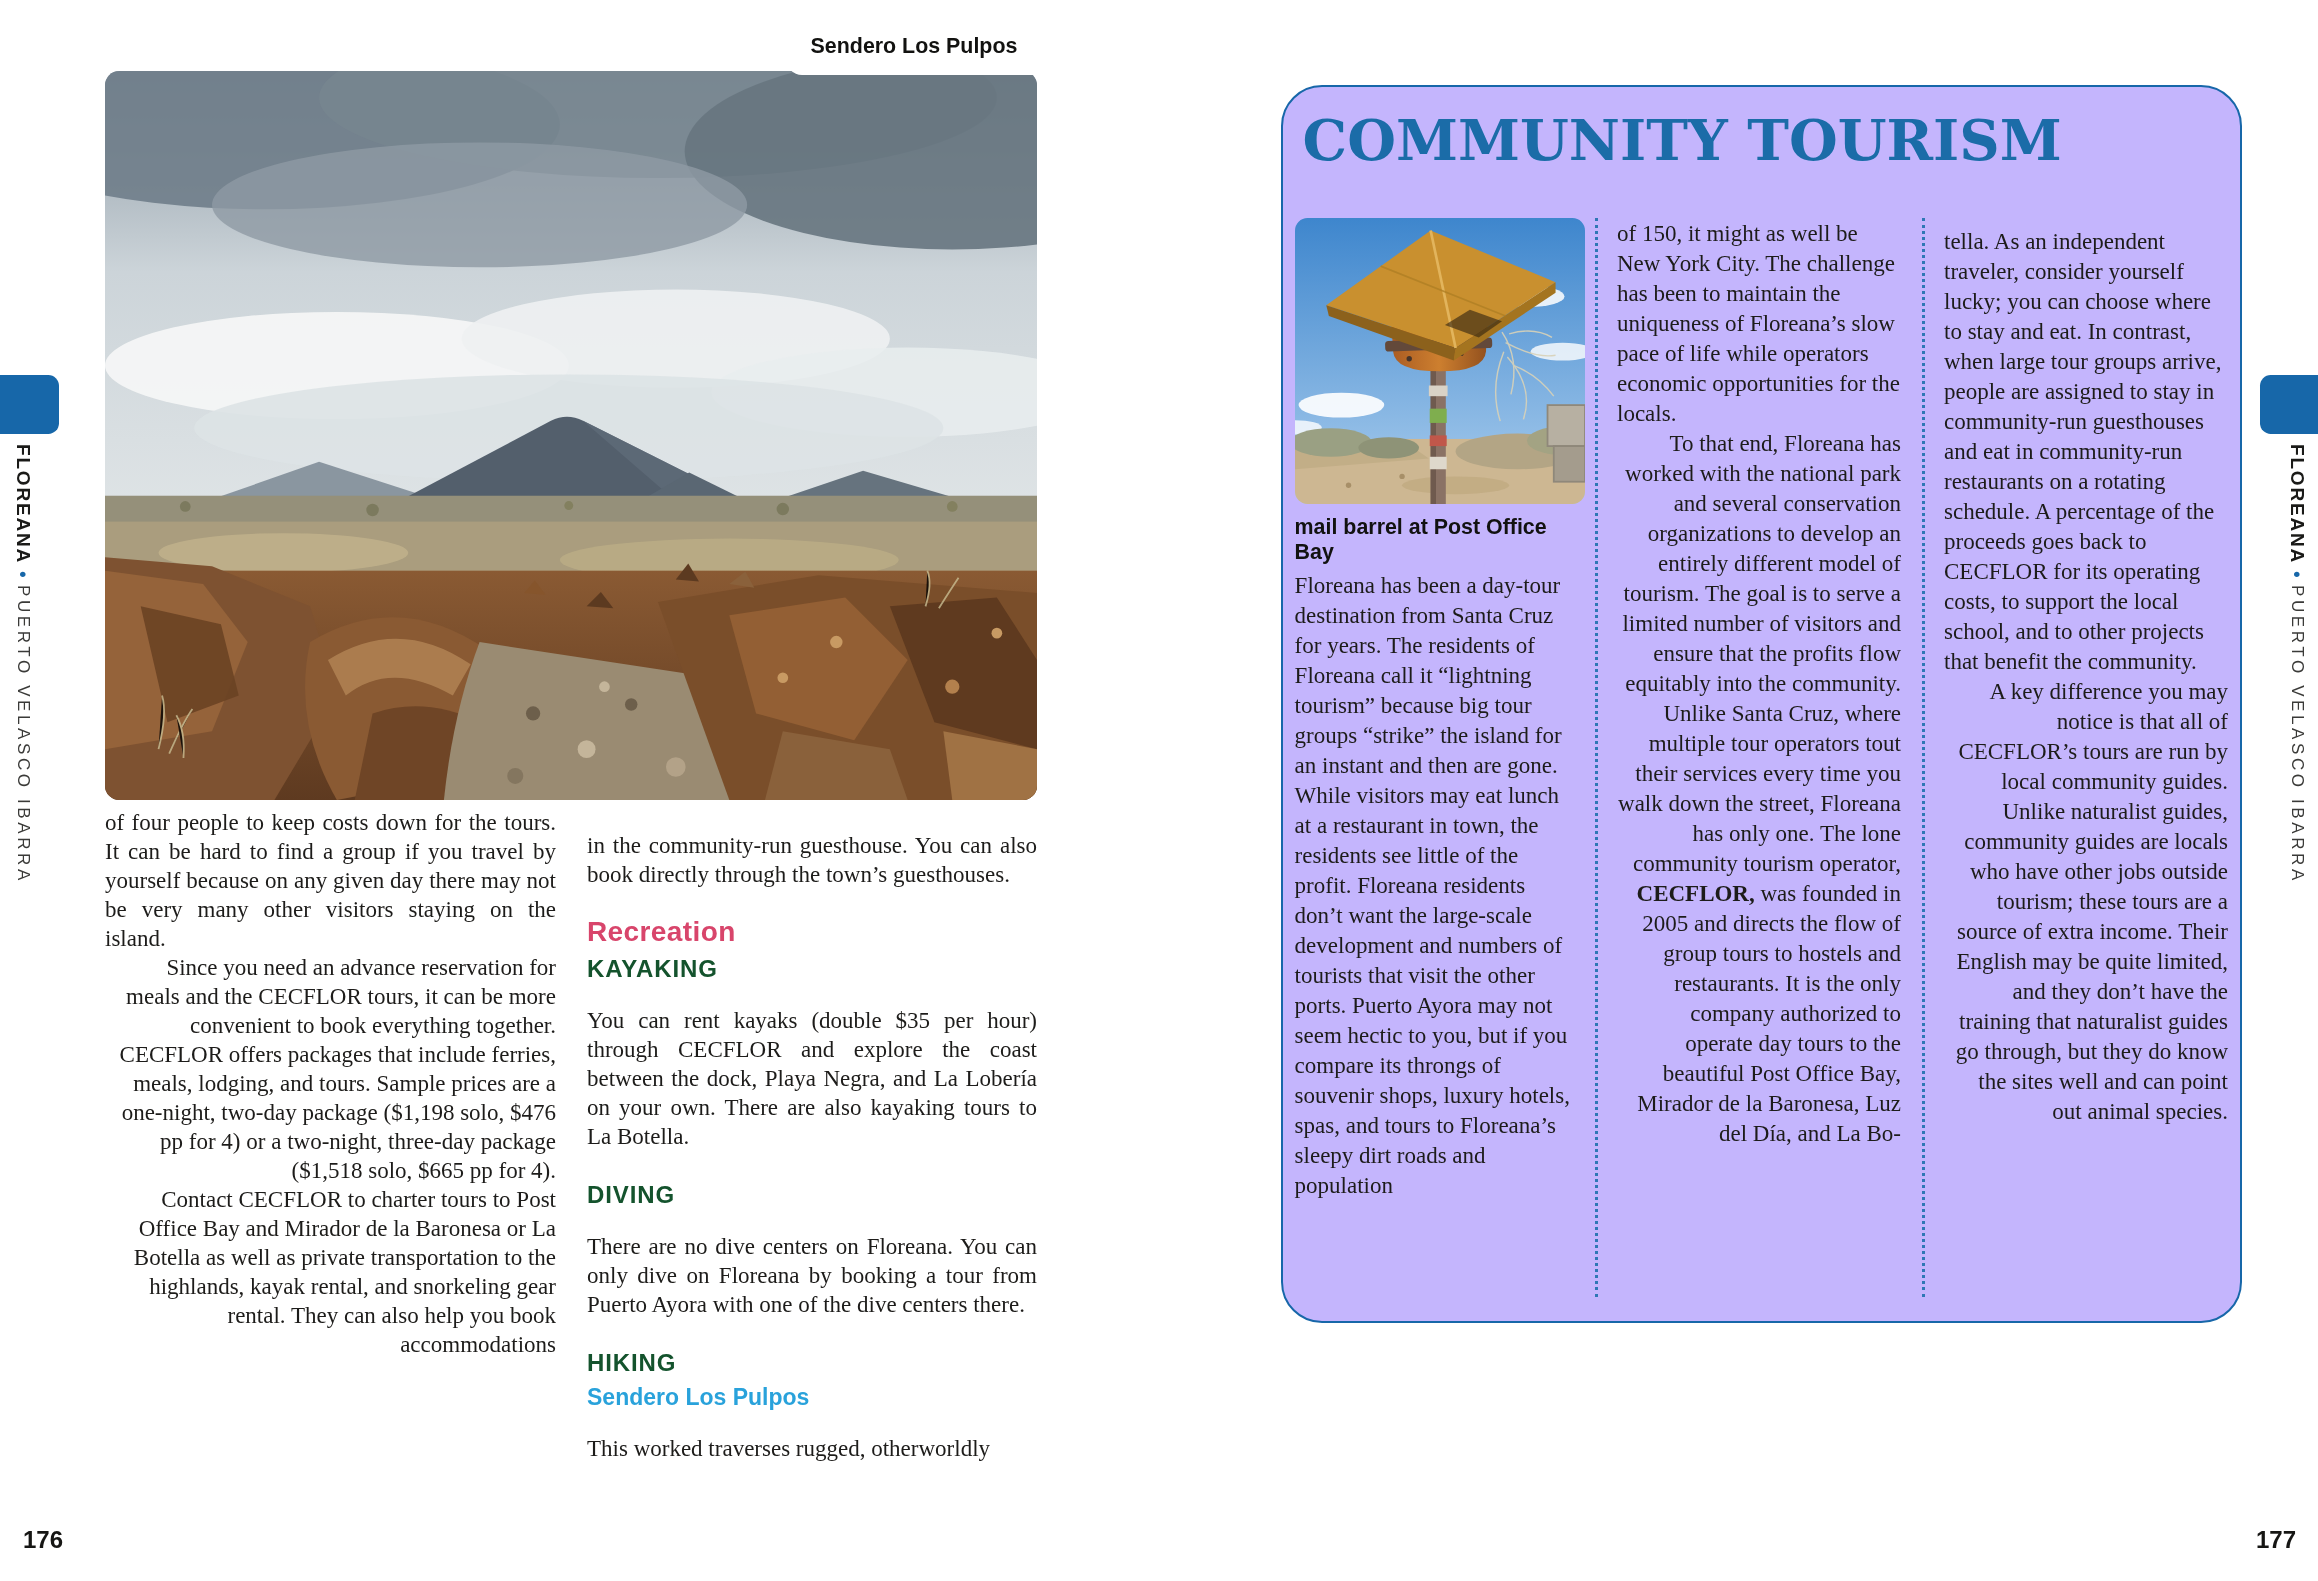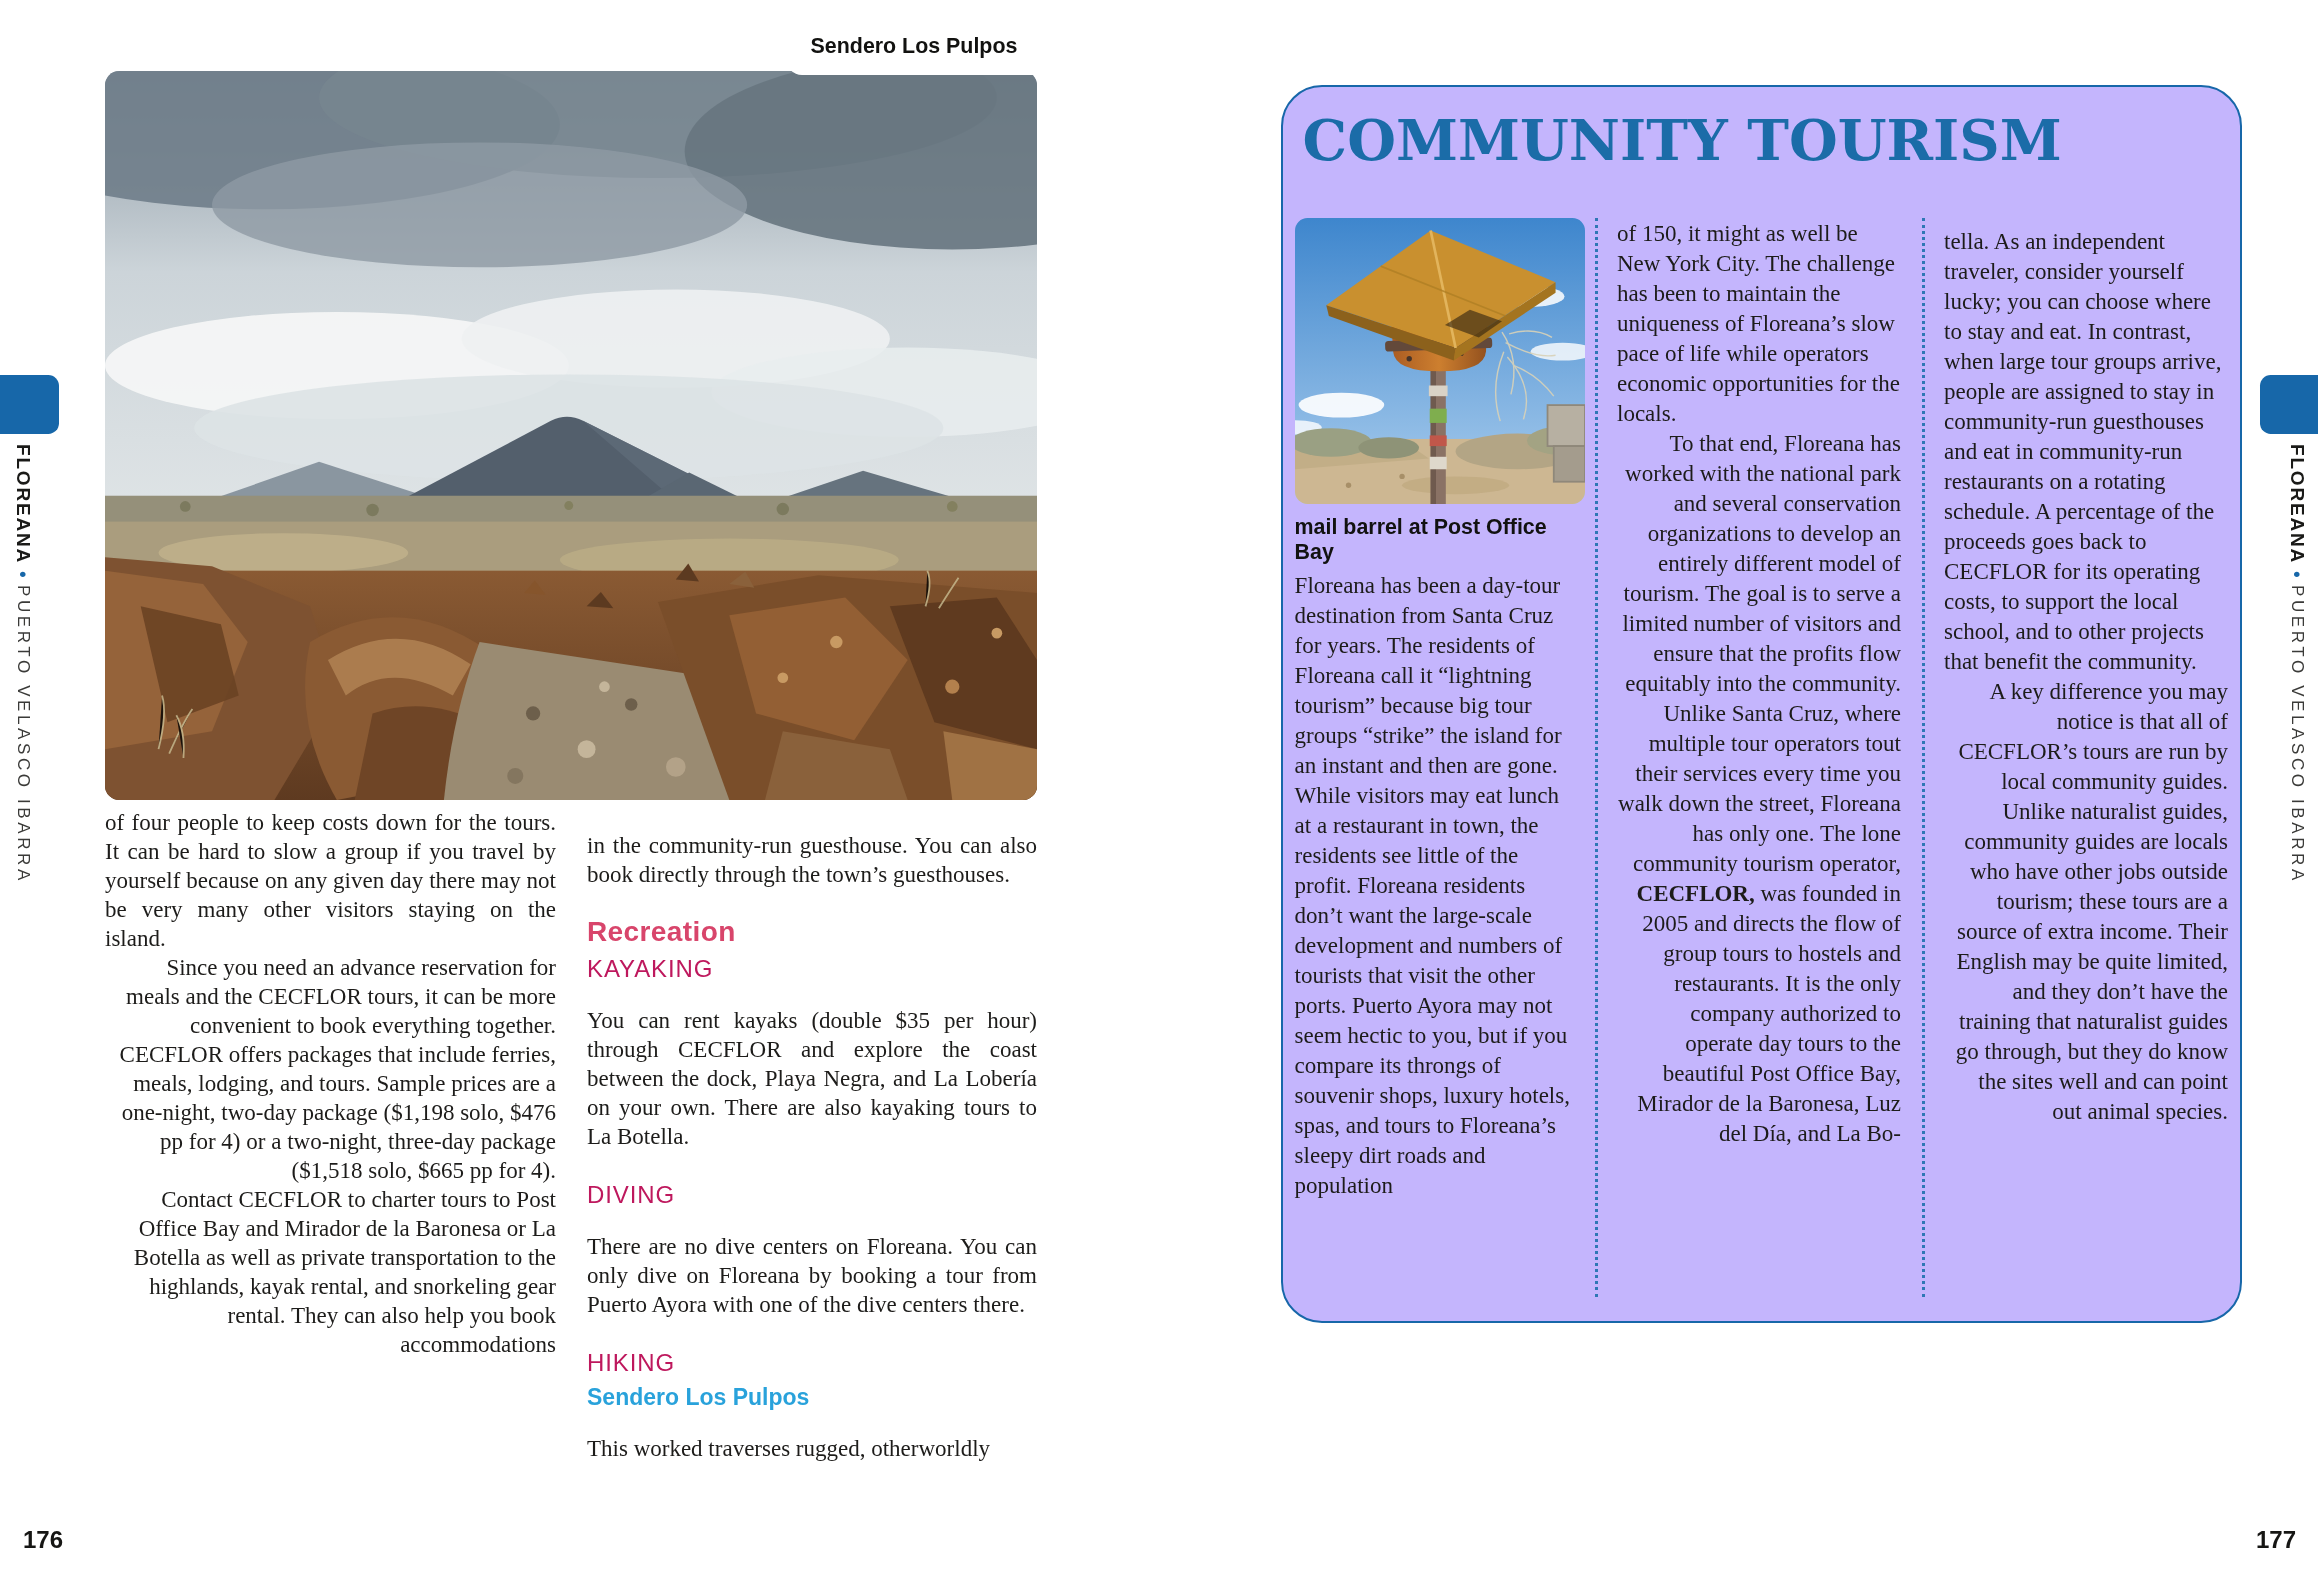--- a/index.html
+++ b/index.html
@@ -24,21 +24,21 @@
   #trail-caption-box{position:absolute;top:25px;right:0;z-index:3;background:#ffffff;
      padding:9px 19.6px 16px 25px;border-bottom-left-radius:16px;}
   .photo-caption{font-weight:bold;font-size:21.4px;color:#121210;}
   .serif-body{font-family:"Liberation Serif",serif;font-size:23px;line-height:29px;
      text-align:justify;color:#1d1c1a;}
   .serif-body p{margin:0;}
   .indent{text-indent:34px;text-align:right;}
   #left-col1{position:absolute;left:0;top:808px;width:451px;}
   #left-col2{position:absolute;left:482px;top:808px;width:450px;}
   .h-recreation{font-weight:bold;font-size:28px;color:#d8456b;margin:27px 0 7.1px 0;letter-spacing:0.4px;}
-  .h-activity{font-weight:normal;font-size:24px;color:#be185d;margin:30px 0 7.1px 0;letter-spacing:0.9px;}
+  .h-activity{font-weight:bold;font-size:24px;color:#14532d;margin:30px 0 7.1px 0;letter-spacing:0.9px;}
   .h-activity.first{margin-top:5.4px;}
   .h-trail{font-weight:bold;font-size:23px;color:#29a2db;margin:7.1px 0 7.1px 0;}
   
   #ct-box{position:absolute;left:1281px;top:85px;width:961px;height:1238px;
      border:2.7px solid #1767a9;border-radius:41px;background:#c4b5fd;box-sizing:border-box;}
   #ct-title{position:absolute;left:19.6px;top:19.6px;font-family:"DejaVu Serif",serif;
      font-weight:bold;font-size:56px;color:#1b6ca8;letter-spacing:0px;white-space:nowrap;}
   .box-body{font-family:"Liberation Serif",serif;font-size:23px;line-height:30px;
      color:#1d1c1a;text-align:left;}
   .box-body p{margin:0;}
@@ -133,21 +133,21 @@
           <path d="M60,760 q10,-40 4,-60"></path>
             <path d="M72,765 q16,-36 26,-50"></path>
             <path d="M88,770 q2,-30 -8,-48"></path>
           <path d="M920,600 q8,-26 2,-40"></path>
             <path d="M935,602 q14,-22 22,-34"></path>
         </g>
       </svg>
     </div>
 
     <div id="left-col1" class="serif-body">
-      <p>of four people to keep costs down for the tours. It can be hard to slow a group if you travel by yourself because on any given day there may not be very many other visitors staying on the island.</p>
+      <p>of four people to keep costs down for the tours. It can be hard to find a group if you travel by yourself because on any given day there may not be very many other visitors staying on the island.</p>
       <p class="indent">Since you need an advance reservation for meals and the CECFLOR tours, it can be more convenient to book everything together. CECFLOR offers packages that include ferries, meals, lodging, and tours. Sample prices are a one-night, two-day package ($1,198 solo, $476 pp for 4) or a two-night, three-day package ($1,518 solo, $665 pp for 4).</p>
       <p class="indent">Contact CECFLOR to charter tours to Post Office Bay and Mirador de la Baronesa or La Botella as well as private transportation to the highlands, kayak rental, and snorkeling gear rental. They can also help you book accommodations</p>
     </div>
 
     <div id="left-col2">
       <p class="serif-body">in the community-run guesthouse. You can also book directly through the town’s guesthouses.</p>
       <div class="h-recreation">Recreation</div>
       <div class="h-activity first">KAYAKING</div>
       <p class="serif-body">You can rent kayaks (double $35 per hour) through CECFLOR and explore the coast between the dock, Playa Negra, and La Lobería on your own. There are also kayaking tours to La Botella.</p>
       <div class="h-activity">DIVING</div>

